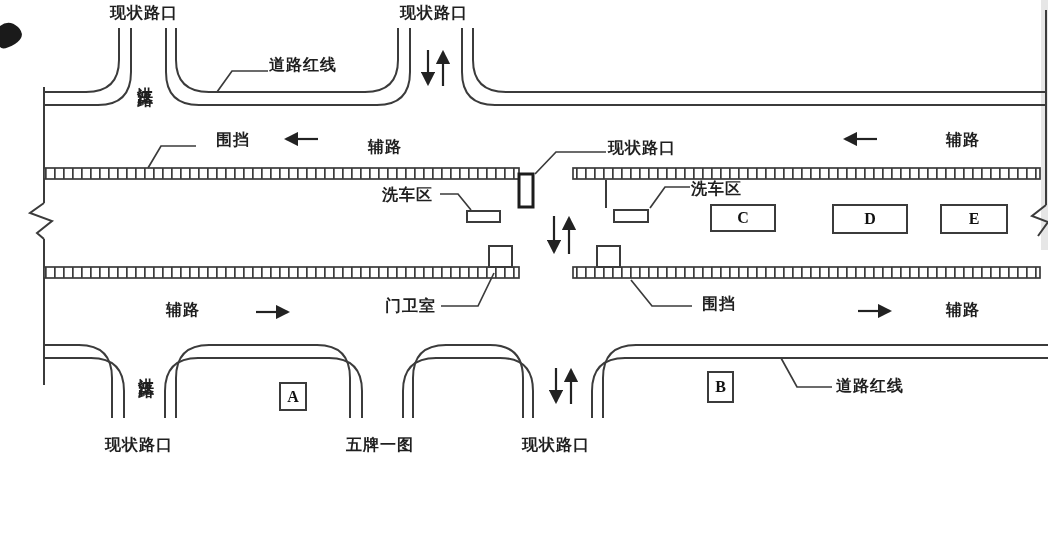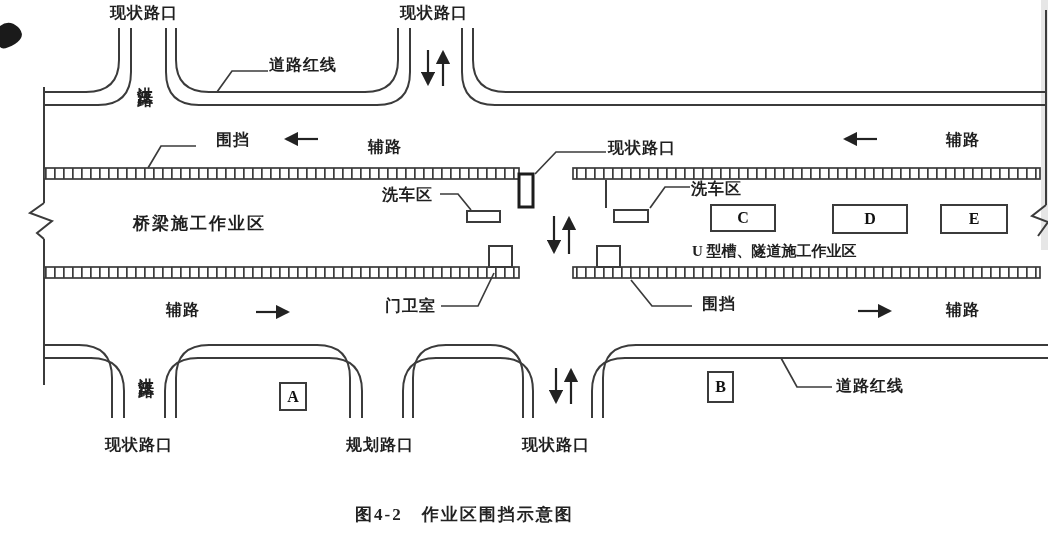--- a/index.html
+++ b/index.html
@@ -114,33 +114,30 @@
   <div class="lbl" style="left:110px;top:3px;">现状路口</div>
   <div class="lbl" style="left:400px;top:3px;">现状路口</div>
   <div class="lbl" style="left:269px;top:55px;">道路红线</div>
   <div class="lbl vtext" style="left:134px;top:74px;height:56px;">洪江路</div>
   <div class="lbl" style="left:216px;top:130px;">围挡</div>
   <div class="lbl" style="left:368px;top:137px;">辅路</div>
   <div class="lbl" style="left:608px;top:138px;">现状路口</div>
   <div class="lbl" style="left:946px;top:130px;">辅路</div>
   <div class="lbl" style="left:382px;top:185px;">洗车区</div>
   <div class="lbl" style="left:691px;top:179px;">洗车区</div>
-  <div class="lbl zone" style="left:133px;top:212px;">桥梁施工作业区</div>
-  <div class="lbl small" style="left:692px;top:242px;">U 型槽、隧道施工作业区</div>
   <div class="lbl" style="left:385px;top:296px;">门卫室</div>
   <div class="lbl" style="left:702px;top:294px;">围挡</div>
   <div class="lbl" style="left:166px;top:300px;">辅路</div>
   <div class="lbl" style="left:946px;top:300px;">辅路</div>
   <div class="lbl vtext" style="left:135px;top:365px;height:56px;">洪江路</div>
   <div class="lbl" style="left:836px;top:376px;">道路红线</div>
   <div class="lbl" style="left:105px;top:435px;">现状路口</div>
-  <div class="lbl" style="left:346px;top:435px;">规划路口</div>
+  <div class="lbl" style="left:346px;top:435px;">五牌一图</div>
   <div class="lbl" style="left:522px;top:435px;">现状路口</div>
 
   <div class="marker-letter" style="left:280px;top:383px;width:26px;height:27px;">A</div>
   <div class="marker-letter" style="left:708px;top:372px;width:25px;height:30px;">B</div>
   <div class="marker-letter" style="left:711px;top:205px;width:64px;height:26px;">C</div>
   <div class="marker-letter" style="left:833px;top:205px;width:74px;height:28px;">D</div>
   <div class="marker-letter" style="left:941px;top:205px;width:66px;height:28px;">E</div>
 
-  <div class="caption" style="left:355px;top:503px;">图4-2　作业区围挡示意图</div>
 
 </div>
 
 </body></html>

